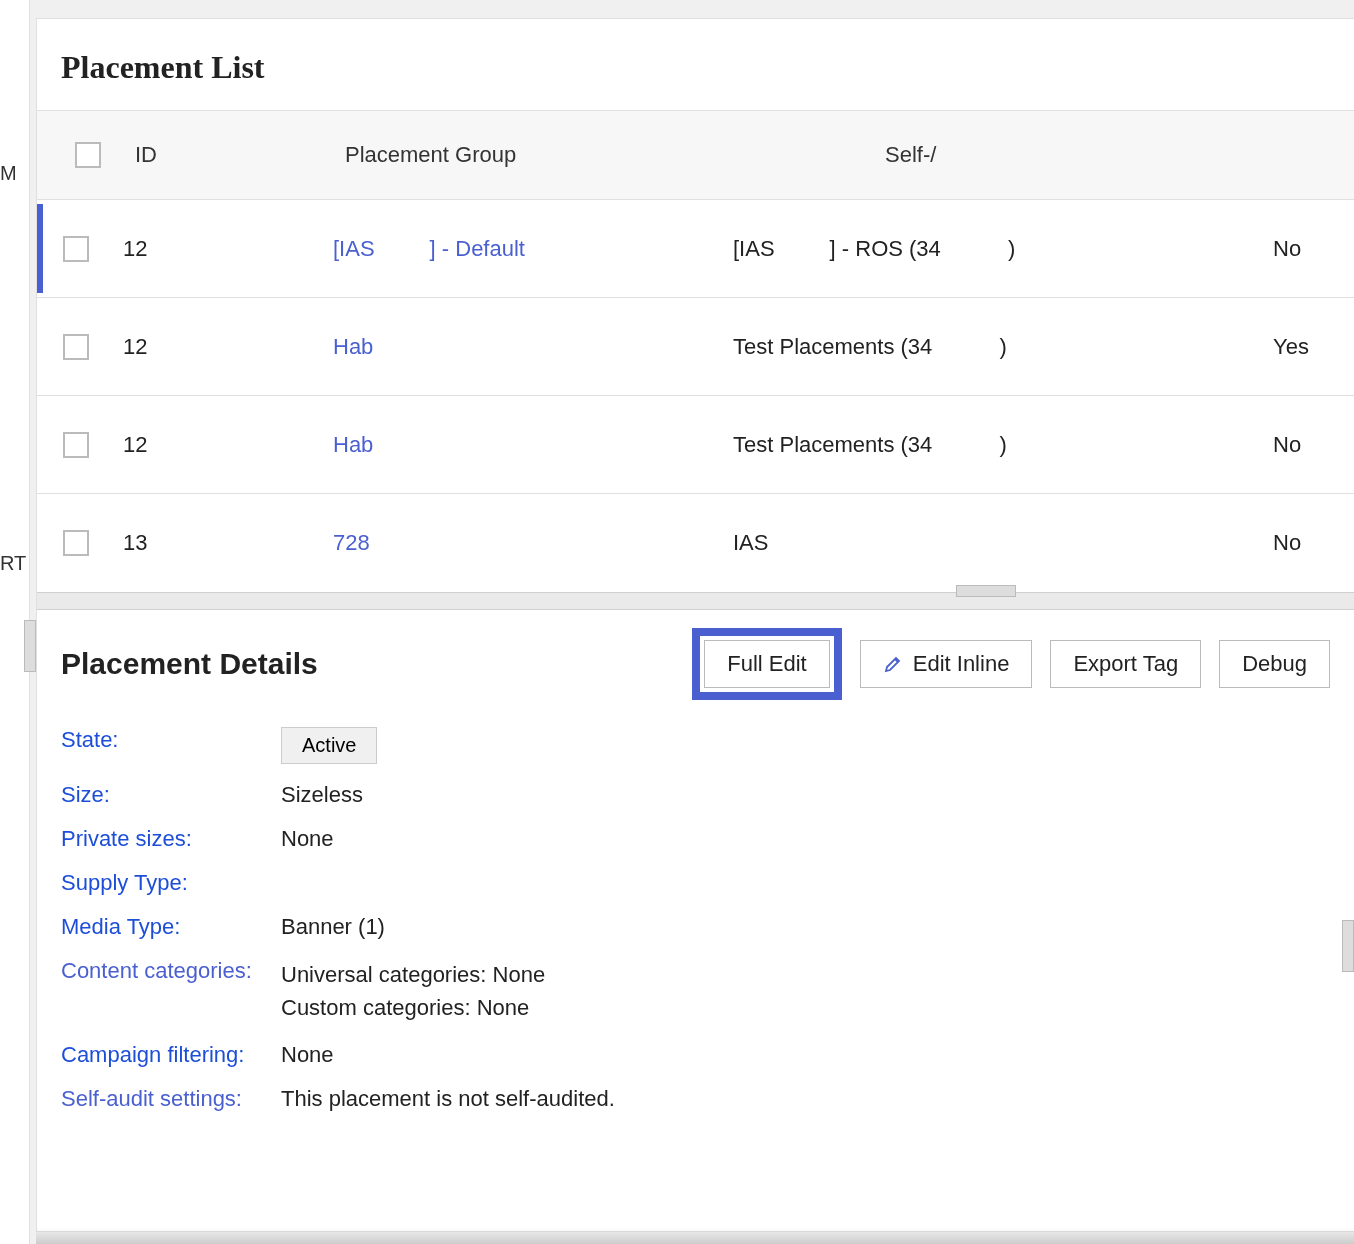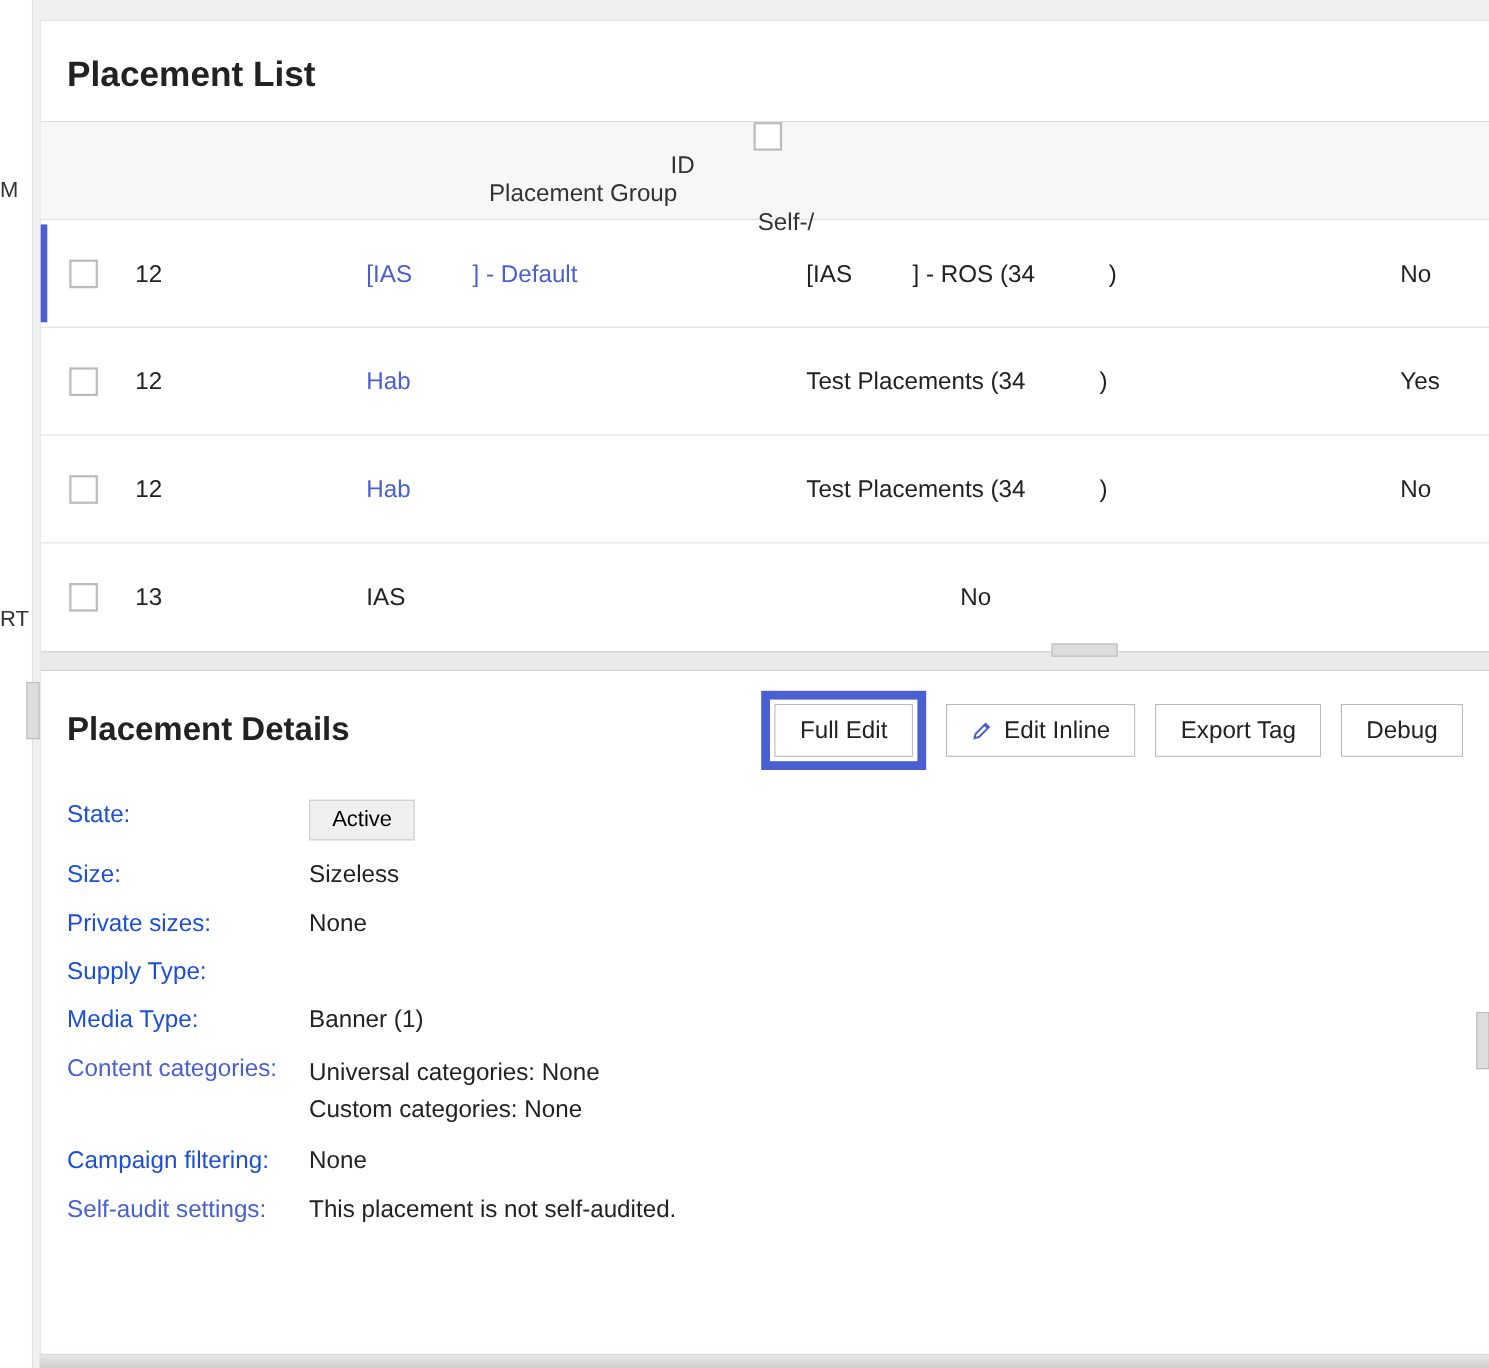--- a/index.html
+++ b/index.html
@@ -40,34 +40,34 @@
     border: 1px solid #e0e0e0;
     border-right: none;
     display: flex;
     flex-direction: column;
   }
 
   .page-title {
     font-size: 32px;
     font-weight: 700;
     padding: 30px 0 24px 24px;
+    font-family: Liberation Serif, serif;
   }
 
   
   .table-header {
     display: flex;
     align-items: center;
     background: #f7f7f7;
     border-top: 1px solid #e0e0e0;
     border-bottom: 1px solid #e0e0e0;
     height: 90px;
     padding-left: 38px;
     font-size: 22px;
     color: #333;
-    flex-direction: column;
   }
   .col-check { width: 60px; }
   .col-id { width: 210px; }
   .col-name { width: 400px; }
   .col-group { width: 540px; }
   .col-self { flex: 1; }
 
   .table-row {
     display: flex;
     align-items: center;
@@ -243,20 +243,21 @@
     <div class="col-id">12</div>
     <div class="col-name link-text">Hab</div>
     <div class="col-group" style="white-space:pre;">Test Placements (34           )</div>
     <div class="col-self">No</div>
   </div>
   <div class="table-row" style="border-bottom:none;">
     <div class="col-check">
         <div class="checkbox-box"></div>
       </div>
     <div class="col-id">13</div>
+    <div class="col-name link-text">728</div>
     <div class="col-group">IAS</div>
     <div class="col-self">No</div>
   </div>
 
   <div class="table-gap">
     <div class="dragger"></div>
   </div>
 
   <div class="details-panel">
     <div class="details-header">

